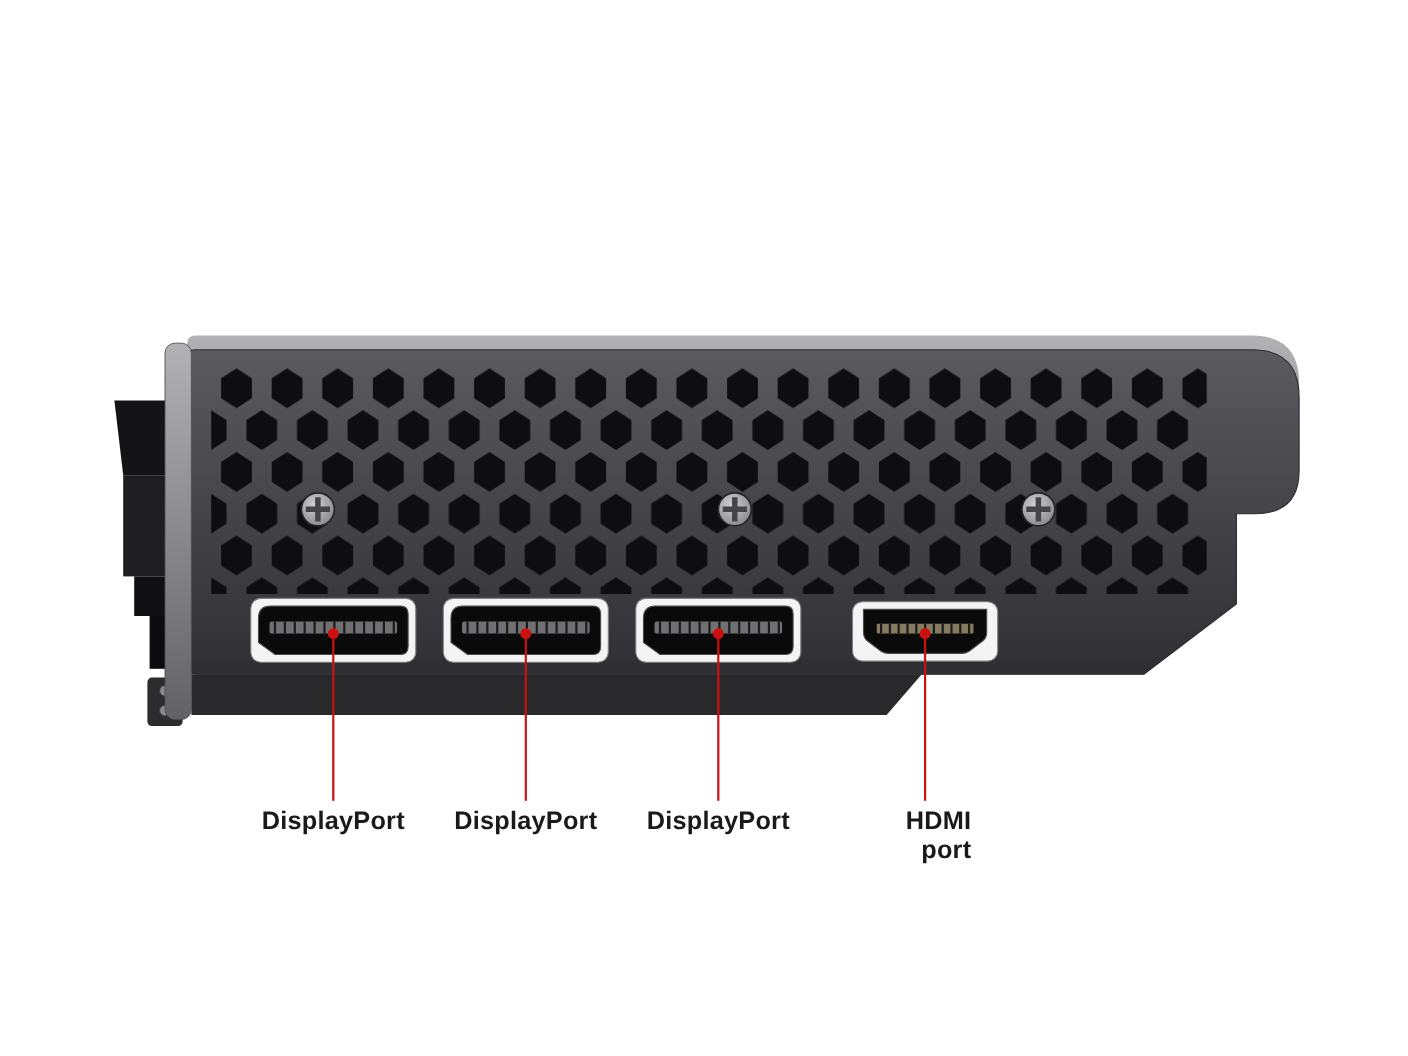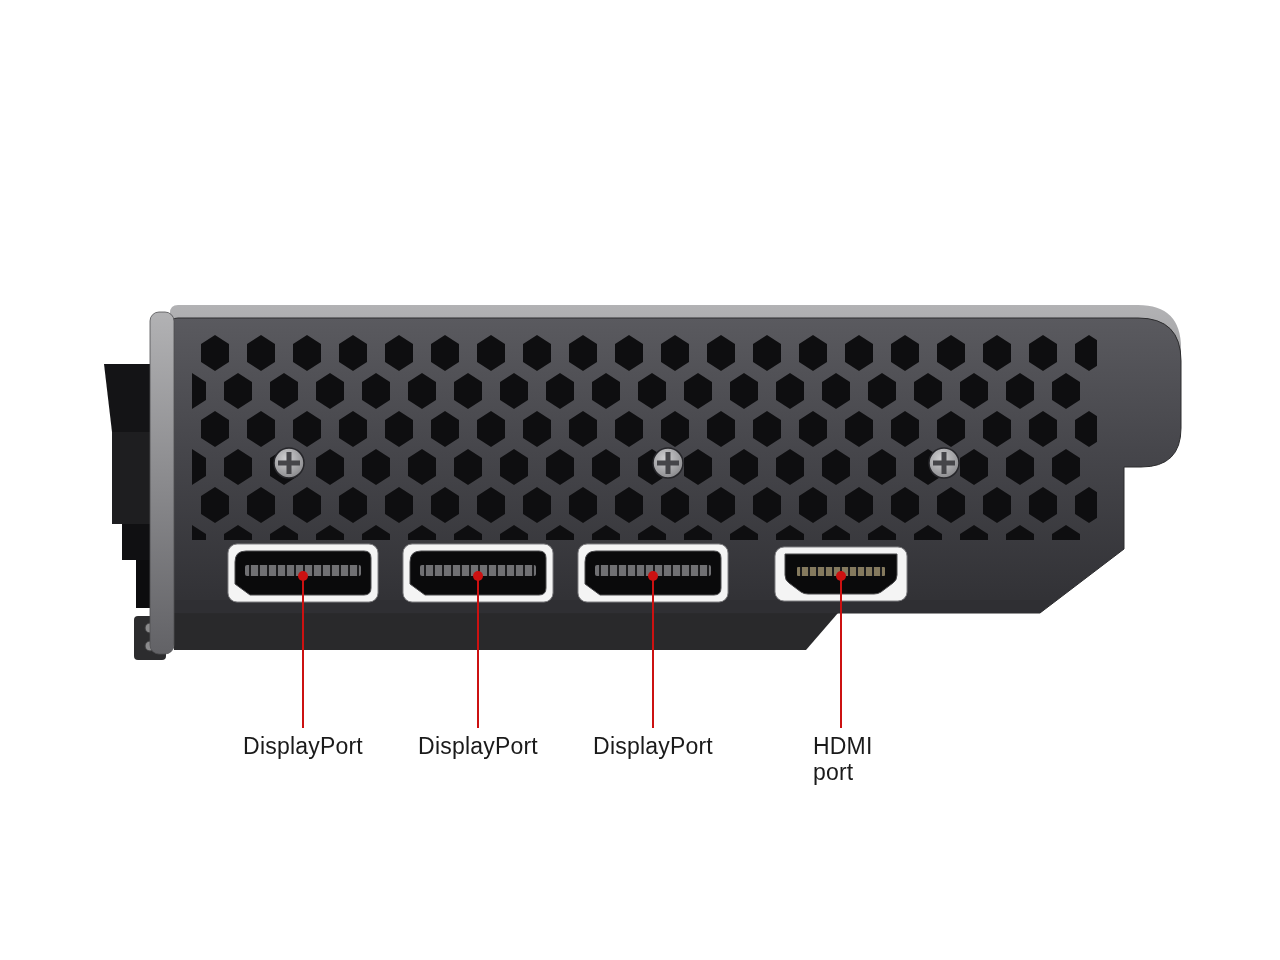--- a/index.html
+++ b/index.html
@@ -5,20 +5,21 @@
   :root { --callout-red: #cc1111; }
   html, body { margin: 0; padding: 0; background: #ffffff; }
   .stage {
     position: relative;
     width: 1280px;
     height: 960px;
     margin: 0 auto;
     background: #ffffff;
     overflow: hidden;
     font-family: "Liberation Sans", sans-serif;
+    font-weight: bold;
   }
   .stage svg { position: absolute; left: 0; top: 0; }
   .callout-dot {
     position: absolute;
     width: 10px; height: 10px;
     border-radius: 50%;
     background: var(--callout-red);
   }
   .callout-line {
     position: absolute;
@@ -28,21 +29,21 @@
   }
   .port-label {
     position: absolute;
     top: 733px;
     font-size: 23px;
     line-height: 26px;
     color: #1a1a1a;
     letter-spacing: 0.2px;
   }
   .port-label.centered { width: 160px; text-align: center; }
-  .port-label.wrap { width: 70px; text-align: left; }
+  .port-label.wrap { width: 70px; text-align: right; }
 </style>
 </head>
 <body>
 
 <div class="stage">
 
   <svg width="1280" height="960" viewBox="0 0 1280 960">
     <defs>
       <linearGradient id="faceGrad" x1="0" y1="0" x2="0" y2="1">
         <stop offset="0%" stop-color="#5a5a5f"></stop>

